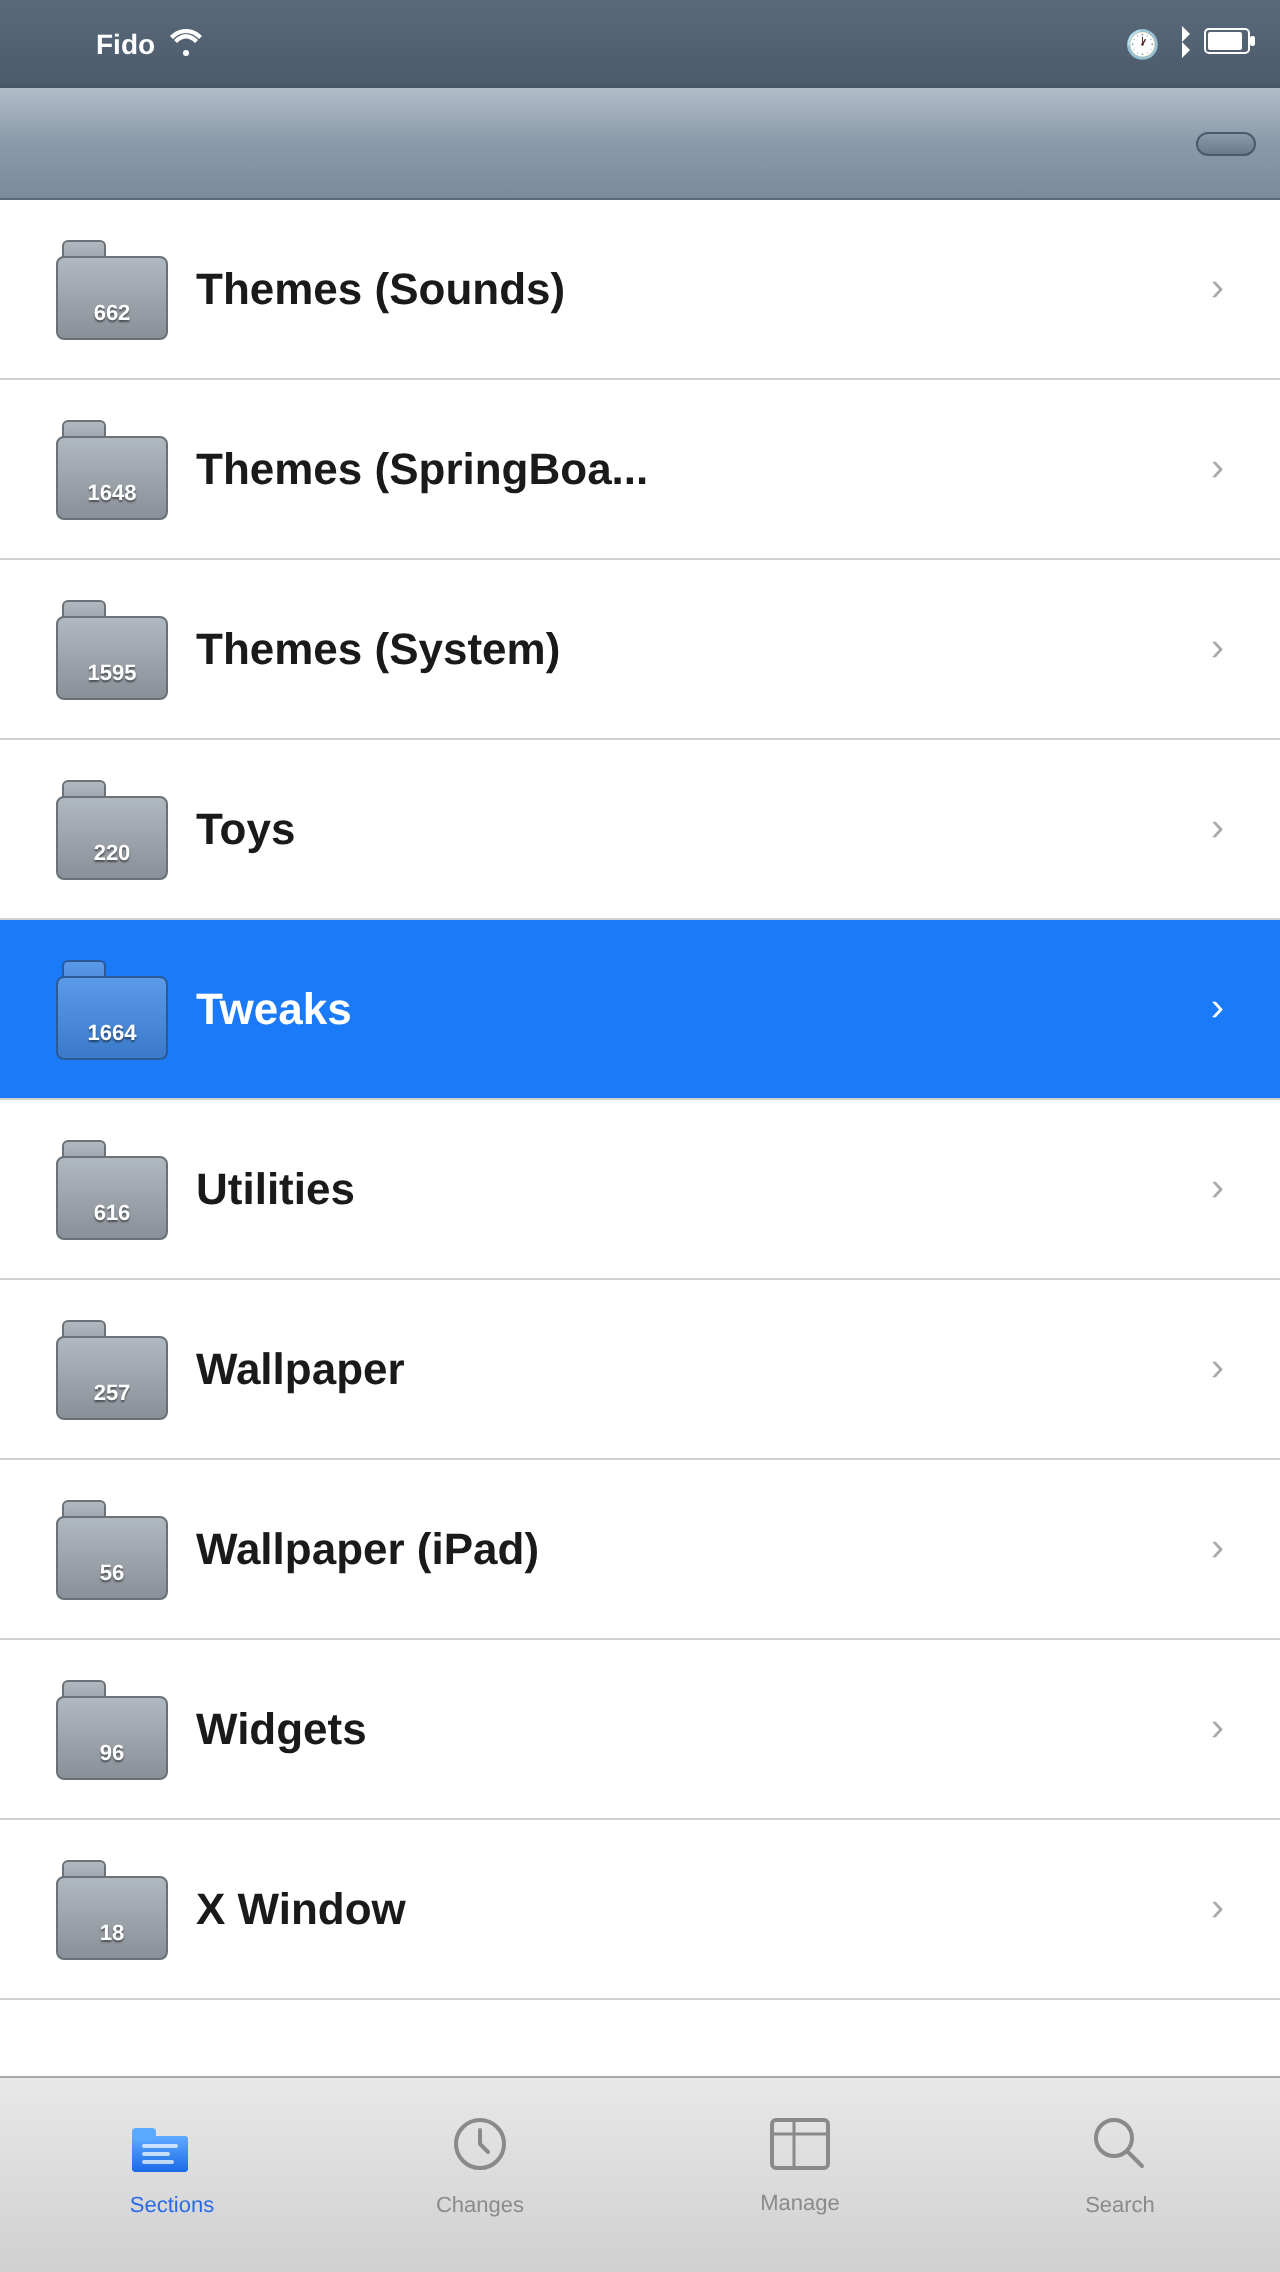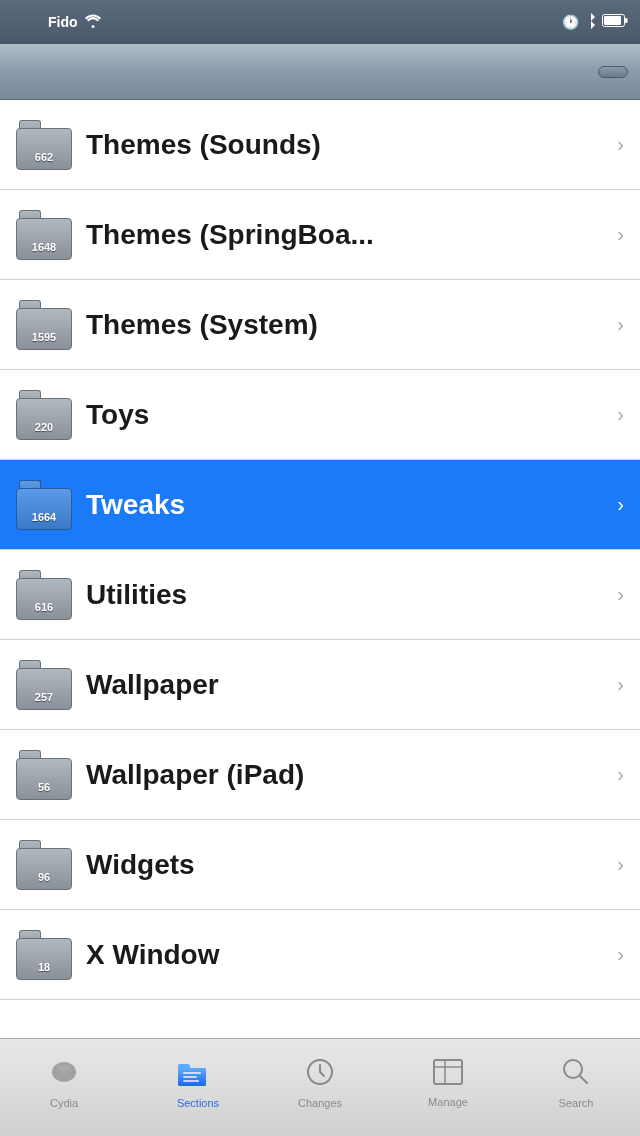--- a/index.html
+++ b/index.html
@@ -64,21 +64,21 @@
     .list {
       flex: 1;
       overflow: hidden;
     }
     .list-item {
       display: flex;
       align-items: center;
       height: 90px;
       background: #fff;
       border-bottom: 1px solid #d0d0d0;
-      padding: 0 16px;
+      padding: 0 28px;
       cursor: pointer;
       position: relative;
     }
     .list-item.active {
       background: #1a7af8;
     }
 
     
     .folder-icon {
       width: 56px;
@@ -125,21 +125,21 @@
       background: linear-gradient(to bottom, #5a9ae8, #3a7ac8);
       border-color: #2a5a98;
     }
     .list-item.active .folder-tab {
       background: linear-gradient(to bottom, #5a9ae8, #4a8ad8);
       border-color: #2a5a98;
     }
 
     .item-label {
       flex: 1;
-      font-size: 28px;
+      font-size: 22px;
       font-weight: 700;
       color: #1a1a1a;
     }
     .list-item.active .item-label {
       color: white;
     }
 
     .chevron {
       color: #aaa;
       font-size: 20px;
@@ -330,27 +330,20 @@
         <span class="folder-badge">18</span>
       </div>
     </div>
     <span class="item-label">X Window</span>
     <span class="chevron">›</span>
   </div>
     </div>
 </div>
 
 <div class="tab-bar" id="tab-bar">
-    <div class="tab-item">
-    <div class="tab-icon"><svg width="30" height="28" viewBox="0 0 30 28" fill="none">
-      <ellipse cx="15" cy="14" rx="12" ry="10" fill="#888" opacity="0.7"></ellipse>
-      <path d="M8 10 Q15 4 22 10 Q15 16 8 10z" fill="#aaa"></path>
-    </svg></div>
-    <span class="tab-label">Cydia</span>
-  </div>
     <div class="tab-item active">
     <div class="tab-icon"><svg width="32" height="28" viewBox="0 0 32 28" fill="none">
 
       <rect x="2" y="10" width="28" height="18" rx="2" fill="#3a8af8"></rect>
       <rect x="2" y="10" width="28" height="18" rx="2" fill="url(#fg)"></rect>
       <defs>
         <linearGradient id="fg" x1="0" y1="0" x2="0" y2="1">
           <stop offset="0%" stop-color="#60aaff"></stop>
           <stop offset="100%" stop-color="#1a6ae8"></stop>
         </linearGradient>

